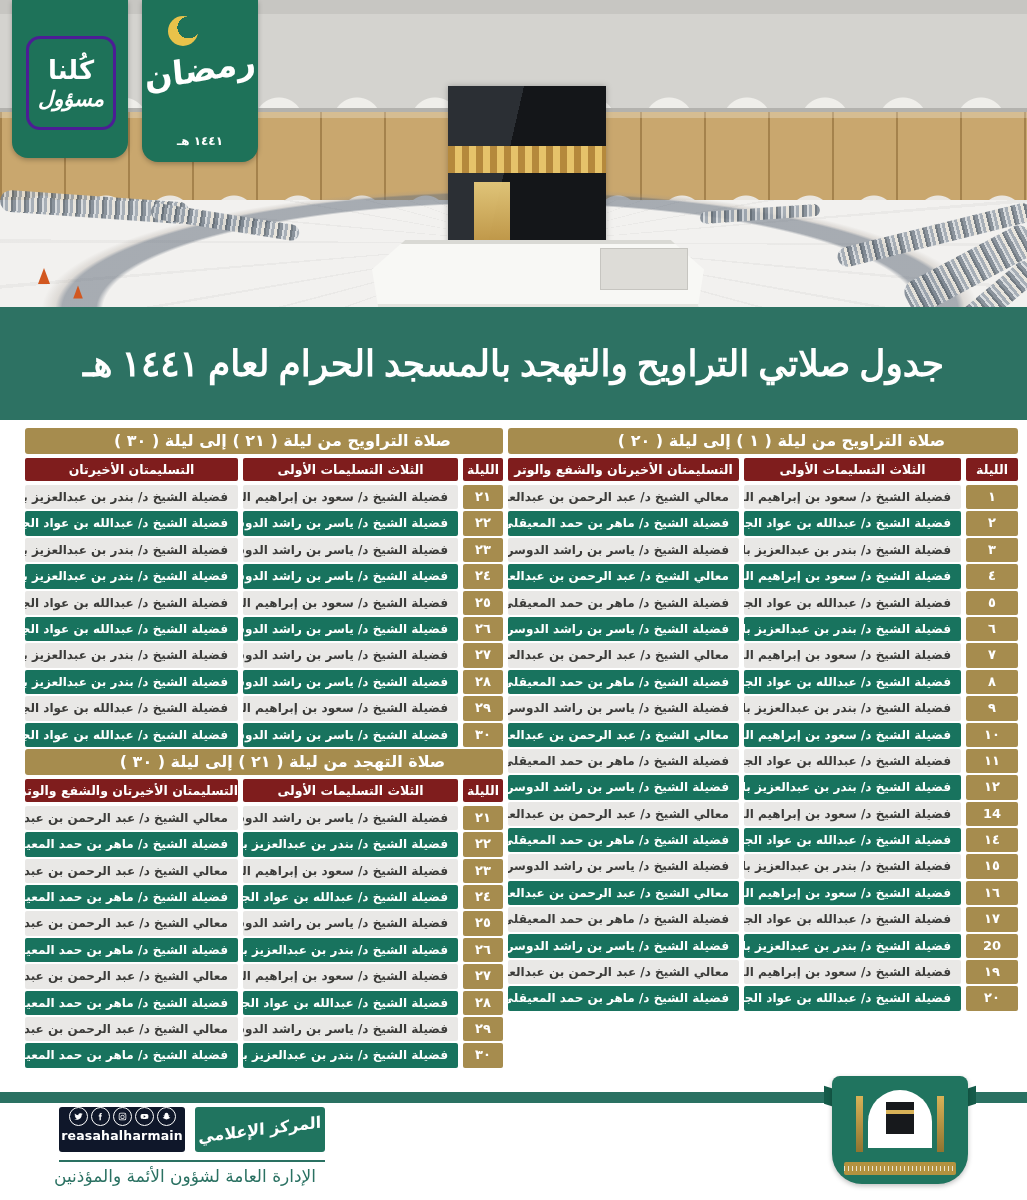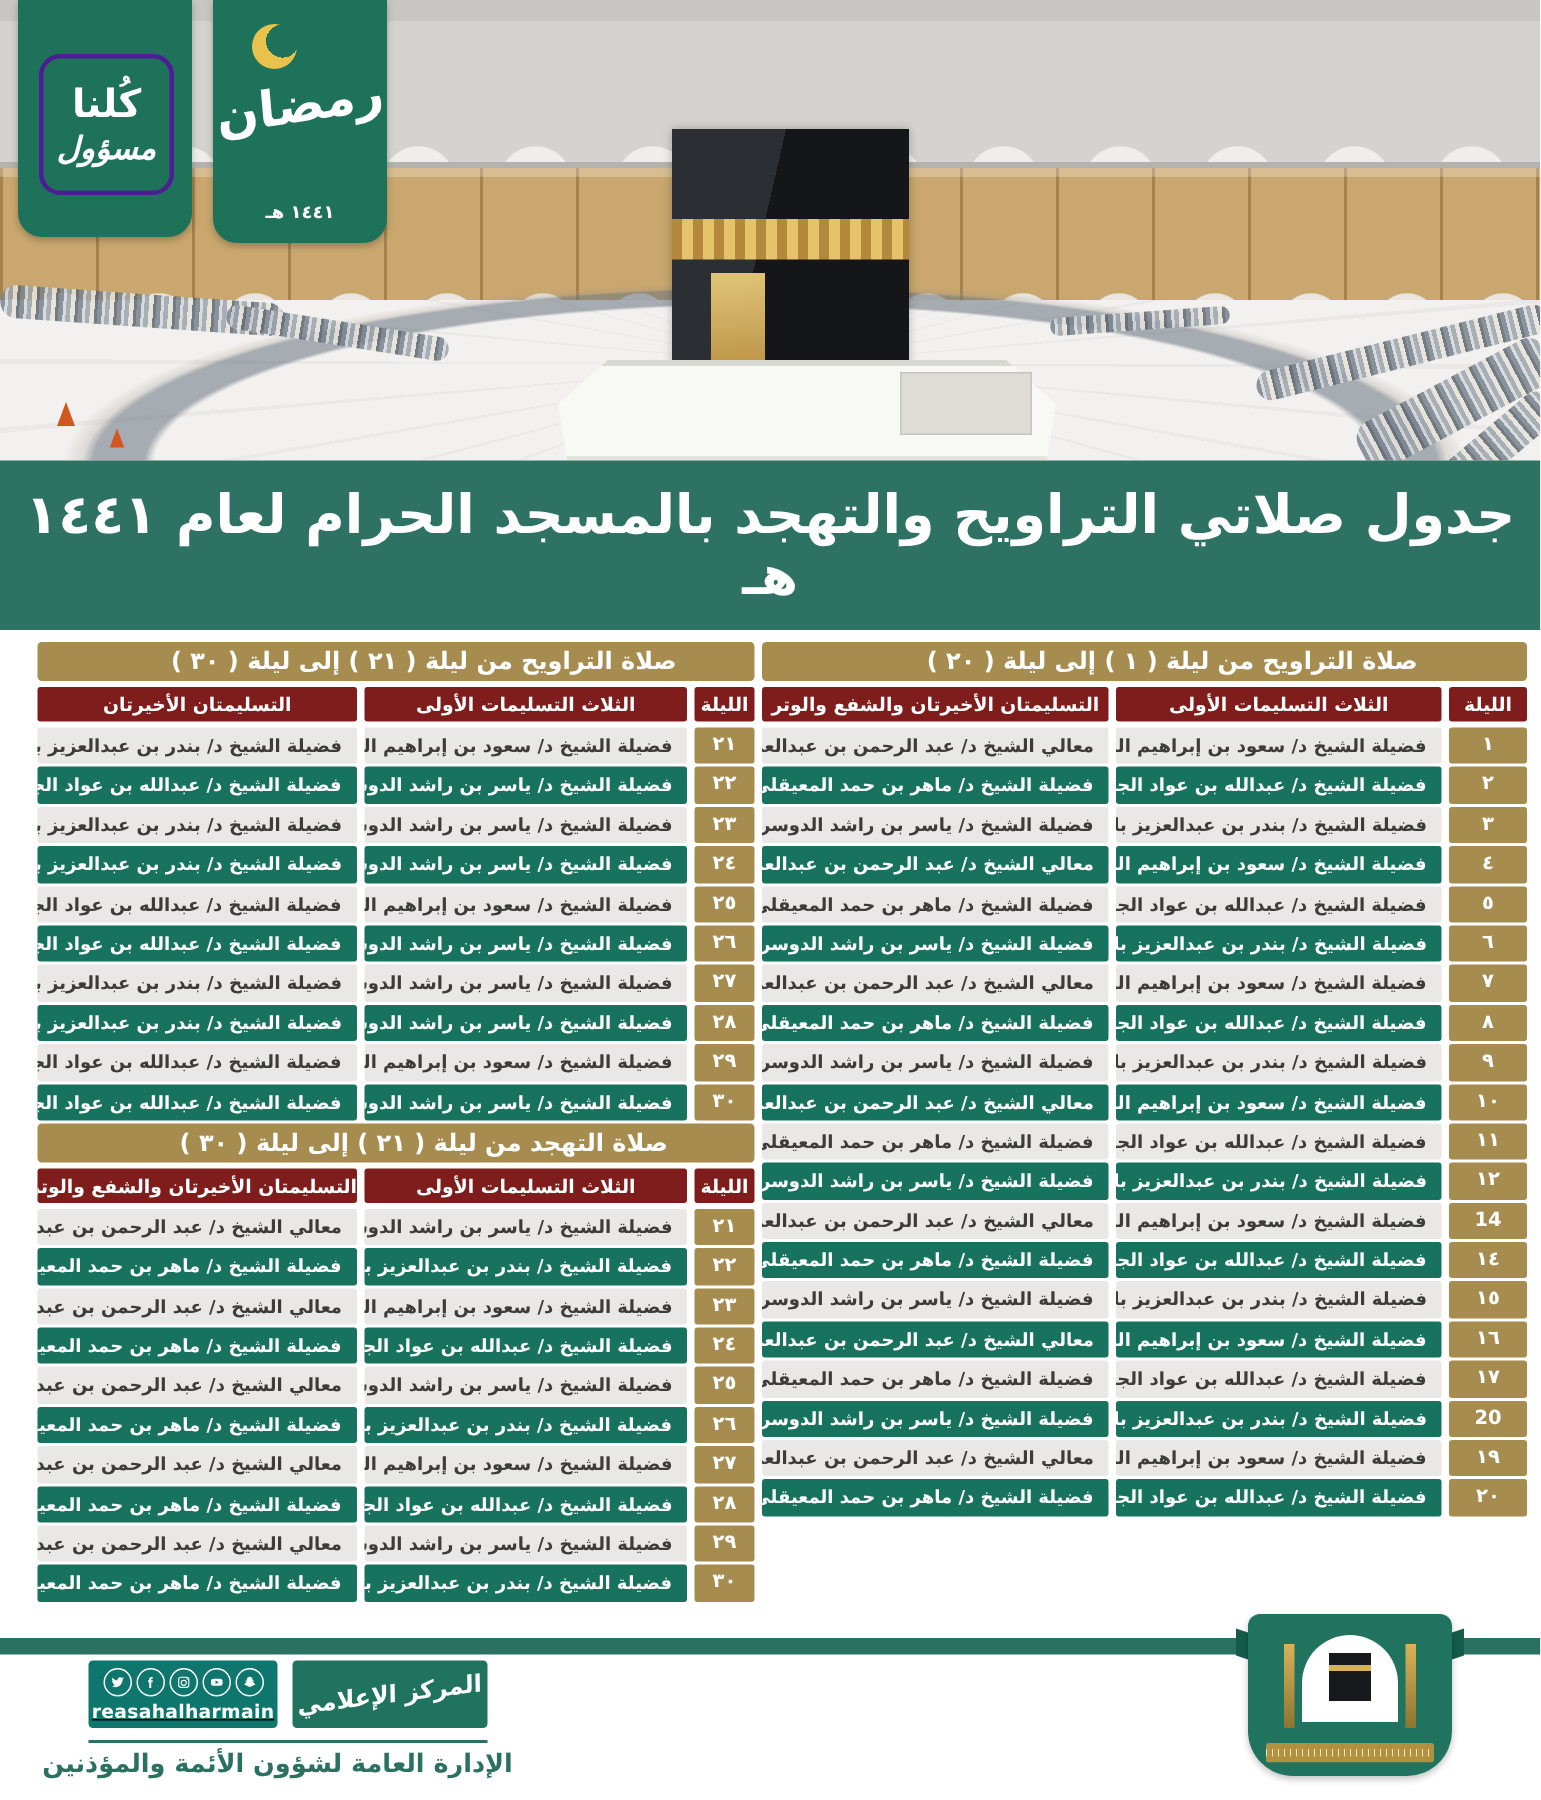--- a/index.html
+++ b/index.html
@@ -53,21 +53,21 @@
   .kulluna-frame .l1{font-size:26px;font-weight:bold;}
   .kulluna-frame .l2{font-size:21px;font-weight:bold;font-style:italic;}
   .badge-ramadan{left:142px;width:116px;height:162px;}
   .crescent{position:absolute;left:26px;top:16px;width:30px;height:30px;border-radius:50%;
     background:radial-gradient(circle at 68% 38%,transparent 0 11px,#e8c24a 11px 15px,#e8c24a 15px);}
   .ramadan-word{position:absolute;left:0;right:0;top:50px;font-size:33px;font-weight:bold;transform:rotate(-9deg) skewX(-4deg);}
   .ramadan-year{position:absolute;left:0;right:0;bottom:14px;font-size:12px;font-weight:bold;letter-spacing:1px;}
 
   
   .banner{position:absolute;left:0;top:307px;width:1027px;height:113px;background:#2d7263;
-    display:flex;align-items:center;justify-content:center;}
+    display:flex;align-items:center;justify-content:center;font-family:Liberation Serif, serif;}
   .banner .t{color:#fff;font-size:36px;font-weight:bold;direction:rtl;text-align:center;}
 
   
   .tables{position:absolute;left:25px;top:428px;width:993px;display:flex;direction:rtl;gap:5px;}
   .col-right{width:510px;} .col-left{width:478px;}
   .tbl-title{height:26px;line-height:26px;background:#a68c4e;border-radius:3px;color:#fff;
     font-size:16px;font-weight:bold;text-align:center;direction:rtl;margin-bottom:4px;padding-left:37px;}
   .tbl-head,.trow{display:grid;gap:5px;direction:rtl;margin-bottom:2px;}
   .col-right .tbl-head,.col-right .trow{grid-template-columns:52px 217px 1fr;}
   .col-left  .tbl-head,.col-left  .trow{grid-template-columns:40px 215px 1fr;}
@@ -77,32 +77,32 @@
   .cell{height:24.4px;line-height:24.4px;border-radius:2px;font-size:12px;font-weight:bold;
     overflow:hidden;white-space:nowrap;}
   .cell.night{background:#a68c4e;color:#fff;text-align:center;font-size:13px;}
   .cell.name{text-align:right;padding:0 10px;letter-spacing:-.2px;}
   .trow.odd  .name{background:#e9e8e6;color:#3c3c3a;}
   .trow.even .name{background:#18735e;color:#fff;}
   .col-left .tbl + .tbl{margin-top:1px;}
 
   
   .footer-bar{position:absolute;left:0;top:1092px;width:1027px;height:11px;background:#2a7162;z-index:1;}
-  .social-box{position:absolute;left:59px;top:1107px;width:126px;height:45px;background:#0f766e;border-radius:3px;
-    display:flex;flex-direction:column;align-items:center;justify-content:center;gap:2px;z-index:2;text-decoration:underline;}
+  .social-box{position:absolute;left:59px;top:1107px;width:126px;height:45px;background:#0f172a;border-radius:3px;
+    display:flex;flex-direction:column;align-items:center;justify-content:flex-start;gap:2px;z-index:2;}
   .icons{display:flex;gap:3px;direction:ltr;}
   .icn{width:17px;height:17px;border:1.4px solid #fff;border-radius:50%;display:flex;align-items:center;justify-content:center;}
   .icn svg{width:9px;height:9px;fill:#fff;}
   .handle{color:#fff;font-size:12.5px;font-weight:bold;letter-spacing:.2px;}
   .media-box{position:absolute;left:195px;top:1107px;width:130px;height:45px;background:#20745f;border-radius:3px;
     display:flex;align-items:center;justify-content:center;z-index:2;}
   .media-box .cal{color:#fff;font-size:16px;font-weight:bold;transform:rotate(-7deg) skewX(-6deg);direction:rtl;white-space:nowrap;}
   .footer-line{position:absolute;left:59px;top:1160px;width:266px;height:2px;background:#2a7162;}
   .dept{position:absolute;left:20px;top:1166px;width:330px;text-align:center;color:#2a7162;
-    font-size:17px;font-weight:bold;direction:rtl;}
+    font-size:17px;font-weight:normal;direction:rtl;}
   .emblem{position:absolute;left:832px;top:1076px;width:136px;height:108px;z-index:2;}
   .emblem .ribbon{position:absolute;top:12px;width:14px;height:18px;background:#155c4a;}
   .emblem .rb-l{left:-8px;transform:skewY(18deg);} .emblem .rb-r{right:-8px;transform:skewY(-18deg);}
   .emblem .shape{position:absolute;left:0;top:0;width:136px;height:108px;background:#20745f;
     border-radius:8px 8px 30px 30px;box-shadow:0 2px 5px rgba(0,0,0,.25);}
   .emblem .arch{position:absolute;left:36px;top:14px;width:64px;height:58px;background:#fff;border-radius:32px 32px 0 0;}
   .emblem .kb{position:absolute;left:18px;top:12px;width:28px;height:32px;background:#17191c;}
   .emblem .kb::after{content:"";position:absolute;left:0;top:8px;width:100%;height:4px;background:#d8b257;}
   .emblem .min{position:absolute;top:20px;width:7px;height:56px;background:linear-gradient(#d8b257,#8f7430);}
   .emblem .min.l{left:24px;} .emblem .min.r{right:24px;}

